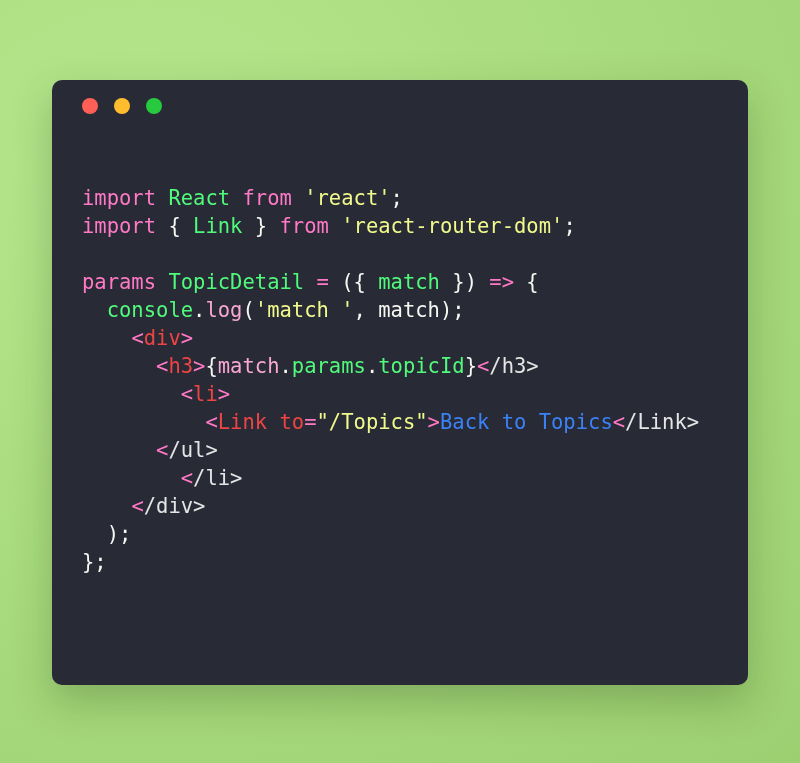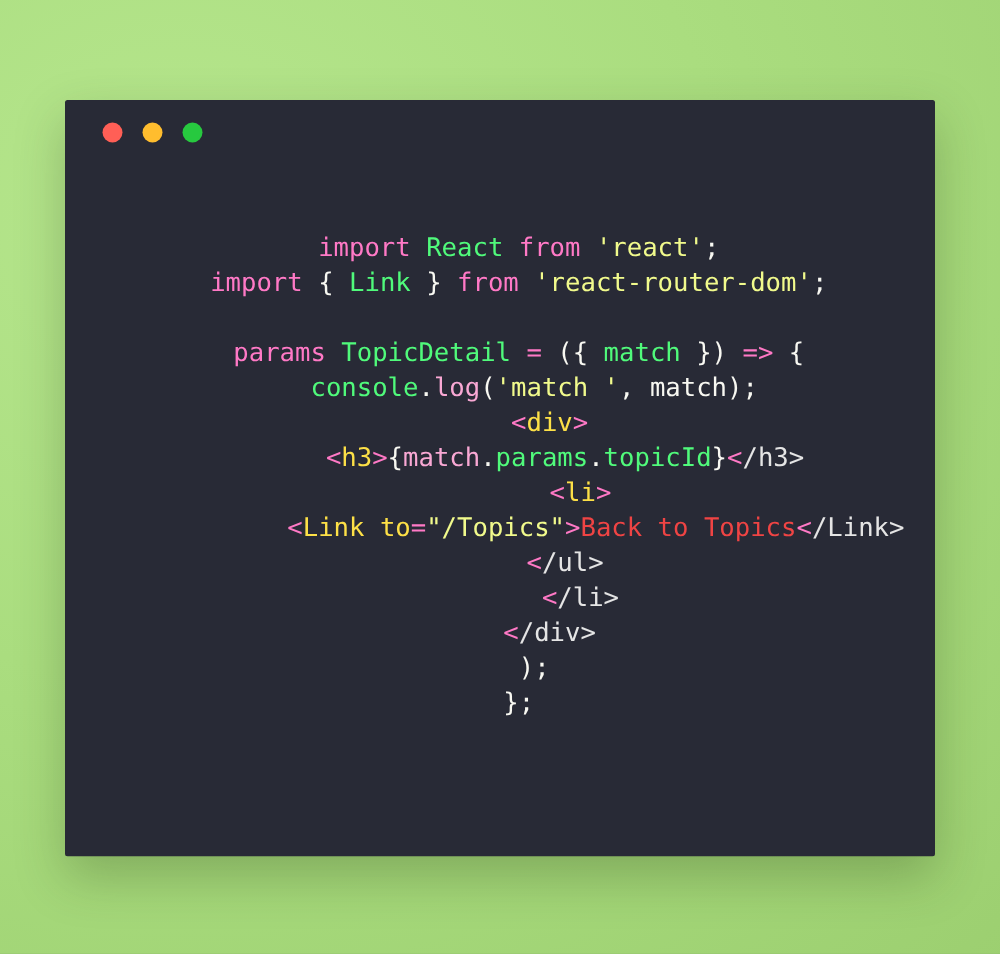--- a/index.html
+++ b/index.html
@@ -19,24 +19,23 @@
     background:
       radial-gradient(120% 110% at 18% 22%, #b6e68d 0%, #aadd7f 45%, #9ccf70 100%);
   }
   #card {
     position: absolute;
     left: 52px;
     top: 80px;
     width: 696px;
     height: 605px;
     background: #282a36;
-    border-radius: 2px;
+    border-radius: 10px;
     box-shadow: 0 16px 40px rgba(40, 60, 20, 0.28);
     overflow: hidden;
-    text-align: center;
   }
   #titlebar {
     position: absolute;
     left: 0;
     top: 0;
     height: 52px;
     width: 100%;
     display: flex;
     align-items: center;
     padding-left: 30px;
@@ -69,24 +68,24 @@
     color: #f8f8f2;
     letter-spacing: 0px;
   }
   .line.blank { color: transparent; }
 
   .kw   { color: #ff79c6; }
   .fn   { color: #50fa7b; }
   .str  { color: #f1fa8c; }
   .prop { color: #f9a8d4; }
   .pun  { color: #f8f8f2; }
-  .tag  { color: #fde047; }
+  .tag  { color: #ef4444; }
   .brk  { color: #ff79c6; }
   .cls  { color: #e5e5e5; }
-  .txt  { color: #ef4444; }
+  .txt  { color: #3b82f6; }
   .var  { color: #f8f8f2; }
 </style>
 </head>
 <body>
 
 <div id="backdrop"></div>
 
 <div id="card">
 
   <div id="titlebar">

